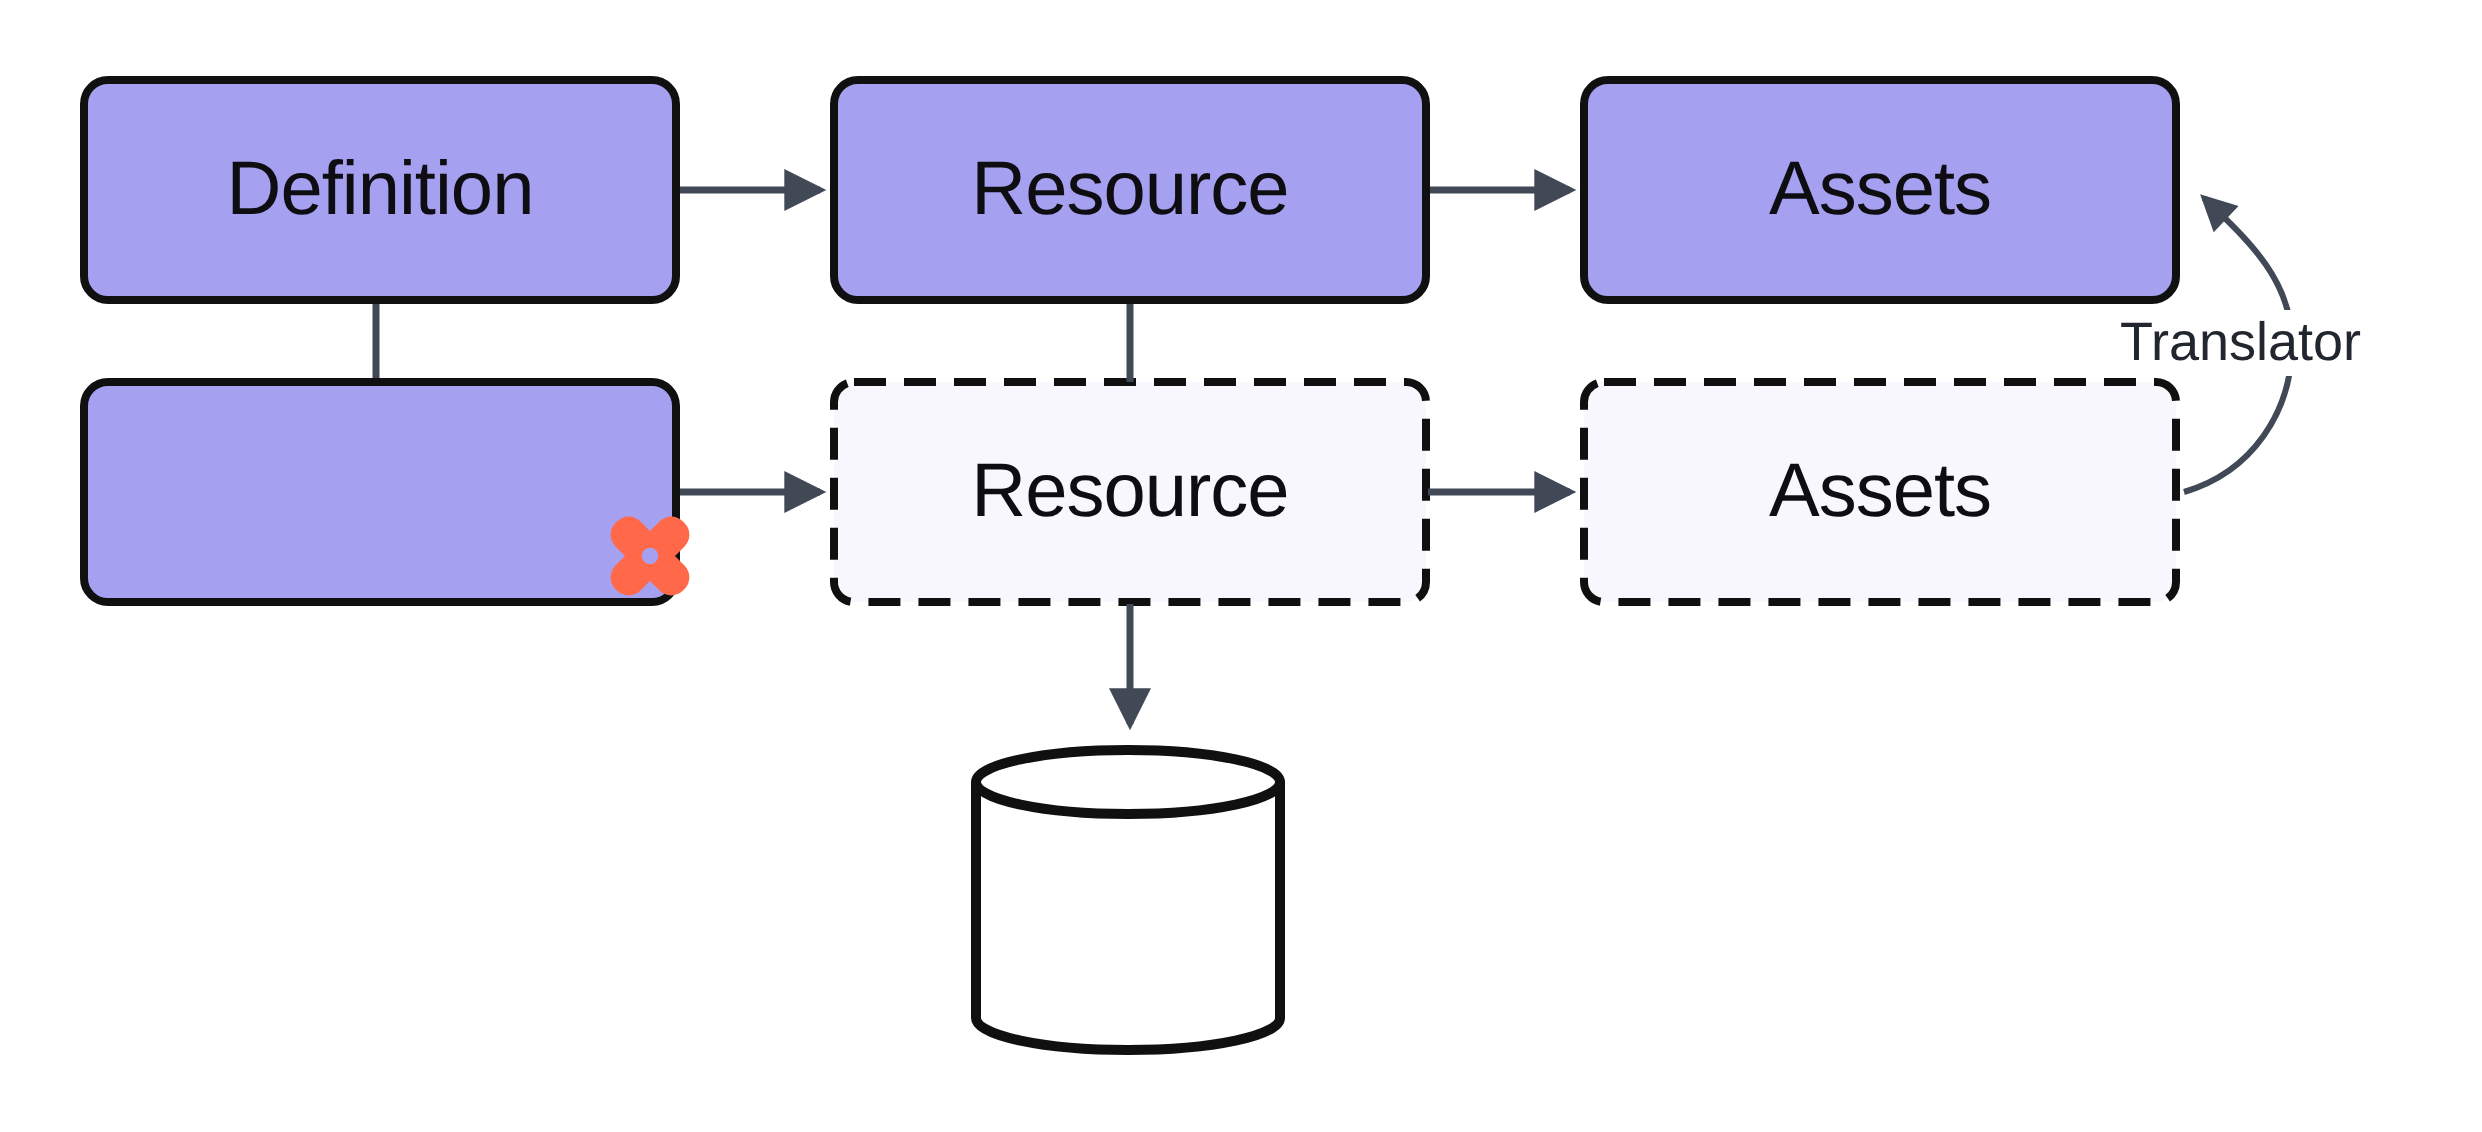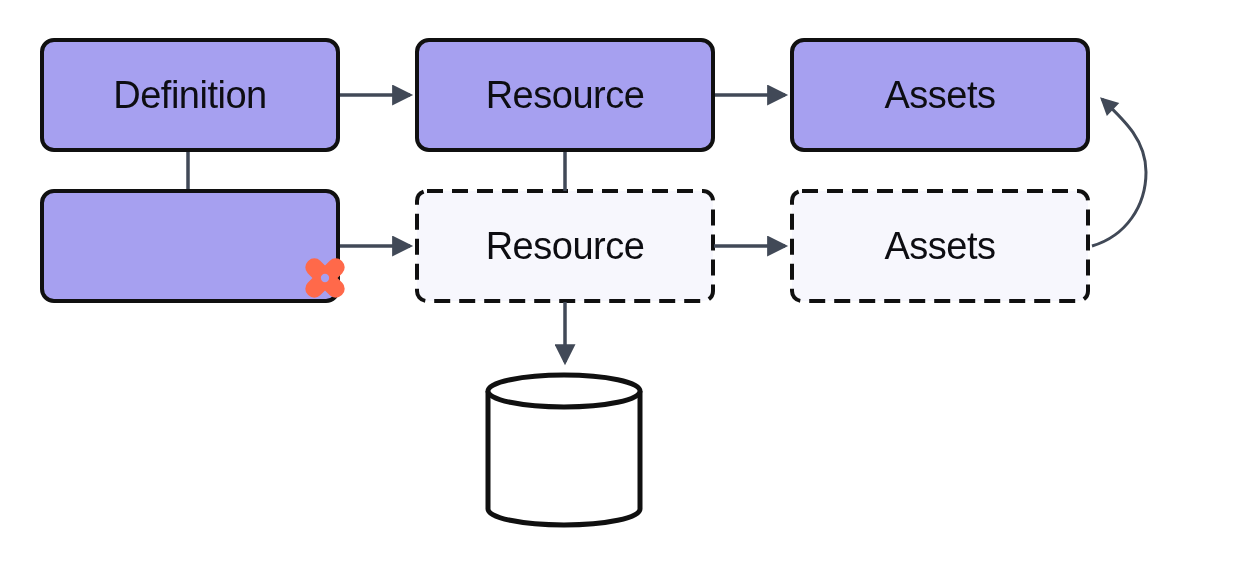--- a/index.html
+++ b/index.html
@@ -121,14 +121,15 @@
   </div>
 
   <div class="node ghost" style="left:415px; top:189px;">
     <span class="nlabel">Resource</span>
   </div>
 
   <div class="node ghost" style="left:790px; top:189px;">
     <span class="nlabel">Assets</span>
   </div>
 
+  <div class="edge-label">Translator</div>
 
 </div>
 
 </body></html>

